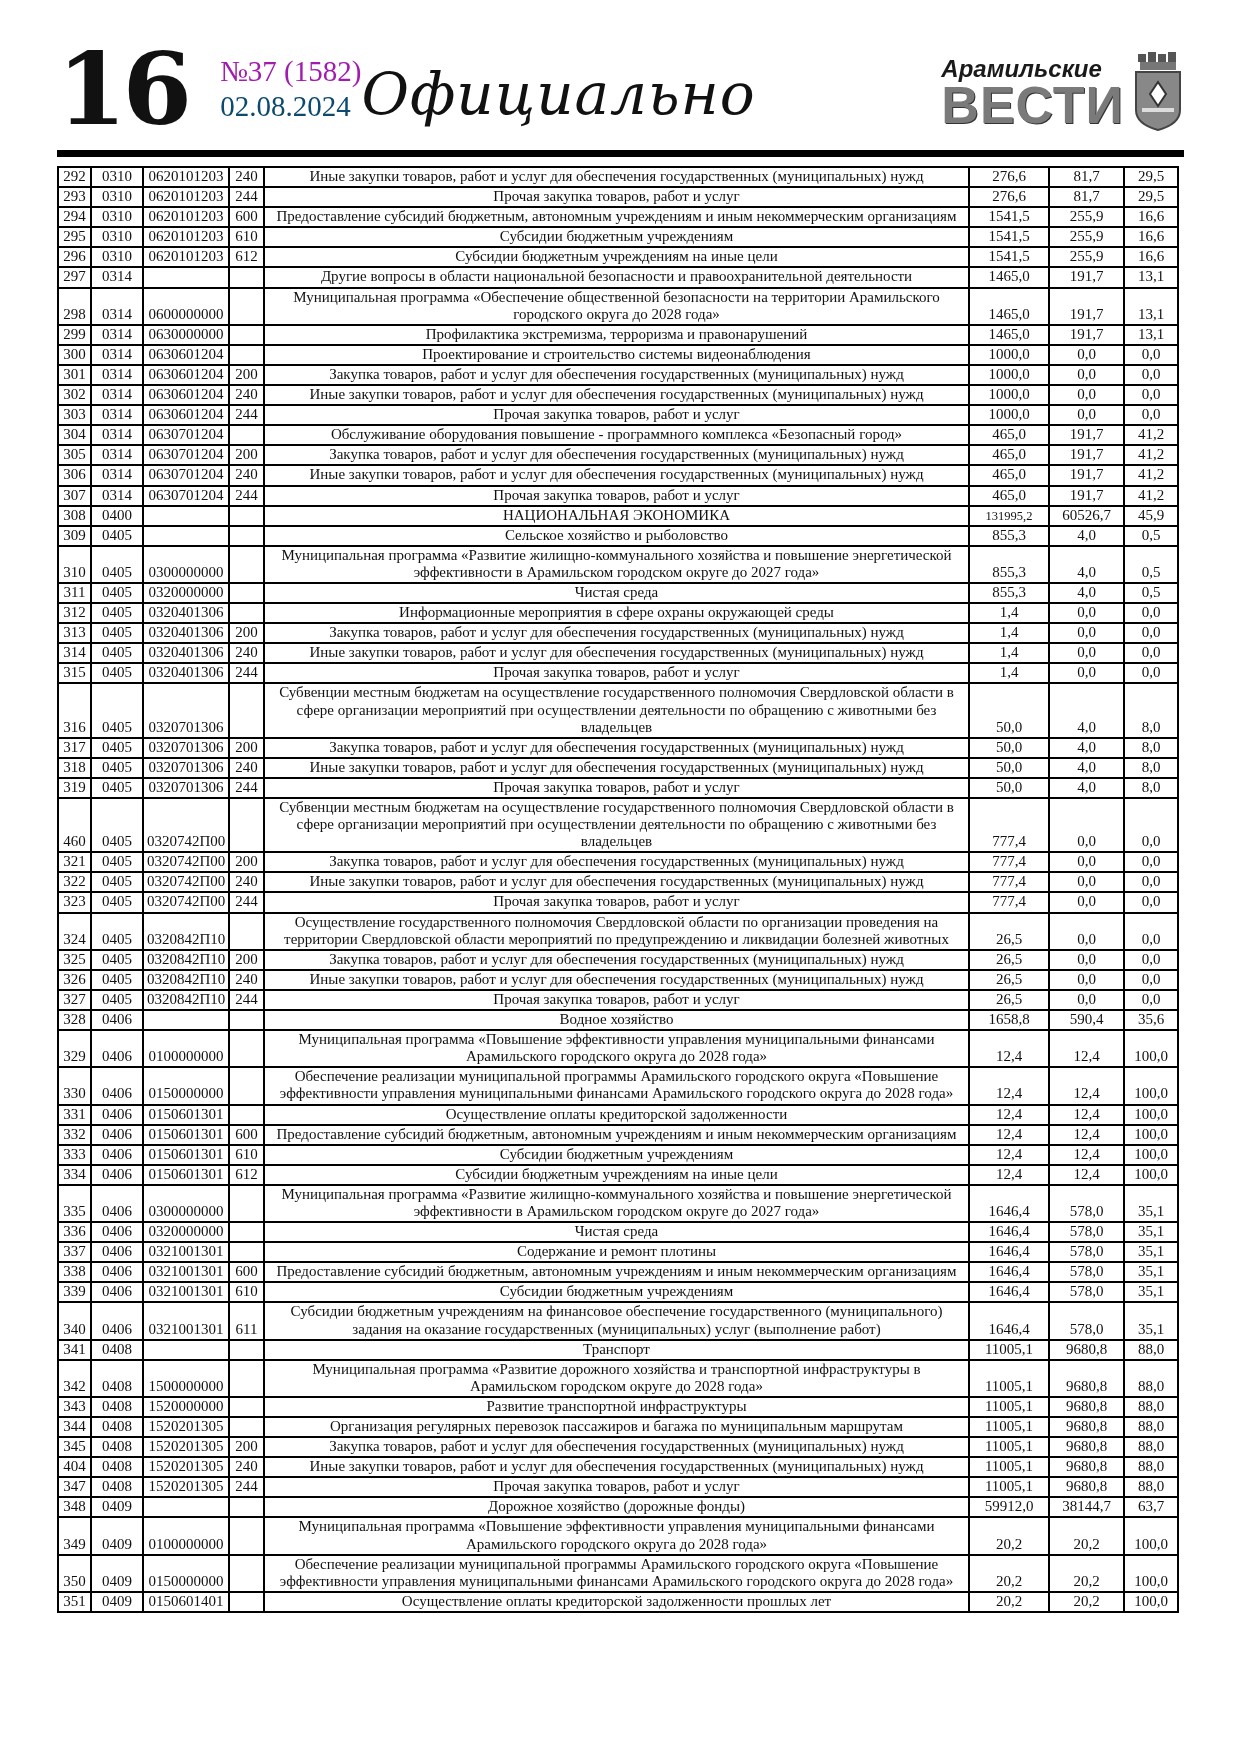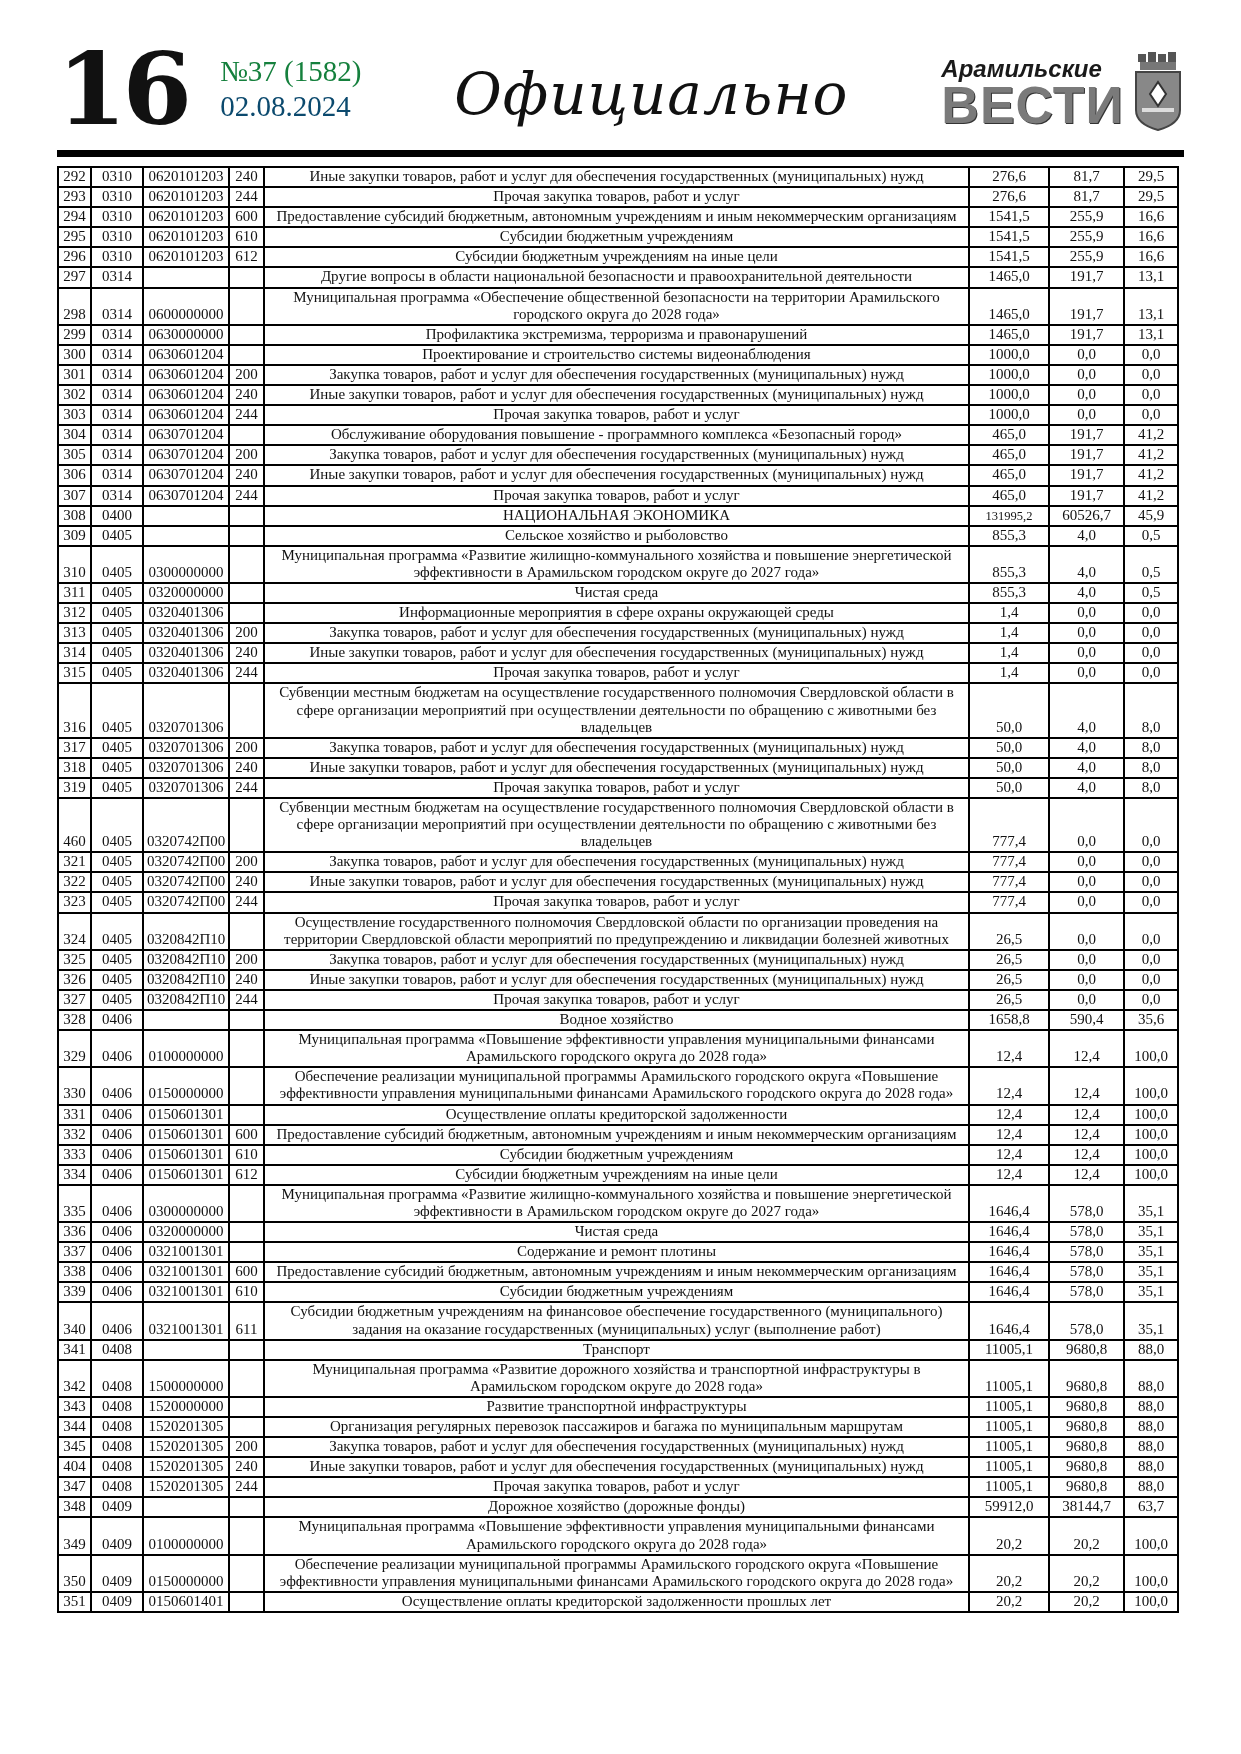--- a/index.html
+++ b/index.html
@@ -15,24 +15,24 @@
   .header{
     display:flex;align-items:flex-start;
     padding-top:48px;height:96px;
   }
   .page-num{
     font-size:100px;line-height:.82;font-weight:bold;
     letter-spacing:-4px;
     font-family:"DejaVu Serif","Liberation Serif",serif;
   }
   .issue-block{margin-left:32px;padding-top:8px;}
-  .issue-no{font-size:29px;line-height:1.1;color:#15803d;text-align:right;}
+  .issue-no{font-size:29px;line-height:1.1;color:#a21caf;text-align:right;}
   .issue-date{font-size:29px;line-height:1.25;color:#0c4a6e;}
   .section-title{
-    flex:1;text-align:center;
+    flex:1;
     font-size:58px;font-style:italic;padding-top:12px;
     letter-spacing:1px;
     font-family:"DejaVu Serif","Liberation Serif",serif;
   }
   .brand{display:flex;align-items:center;padding-top:4px;}
   .brand-text{text-align:left;line-height:1;}
   .brand-top{
     font-family:"Liberation Sans","DejaVu Sans",sans-serif;
     font-weight:bold;font-style:italic;font-size:24px;color:#1a1a1a;
     display:block;

